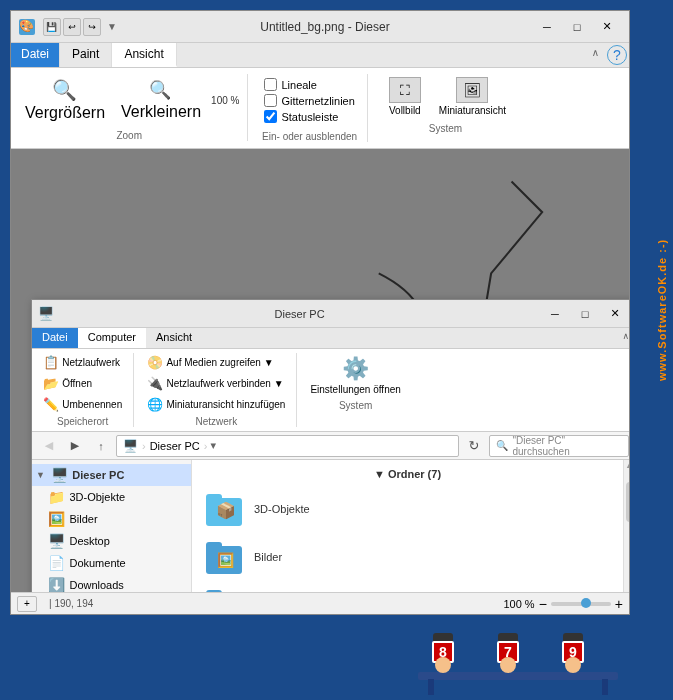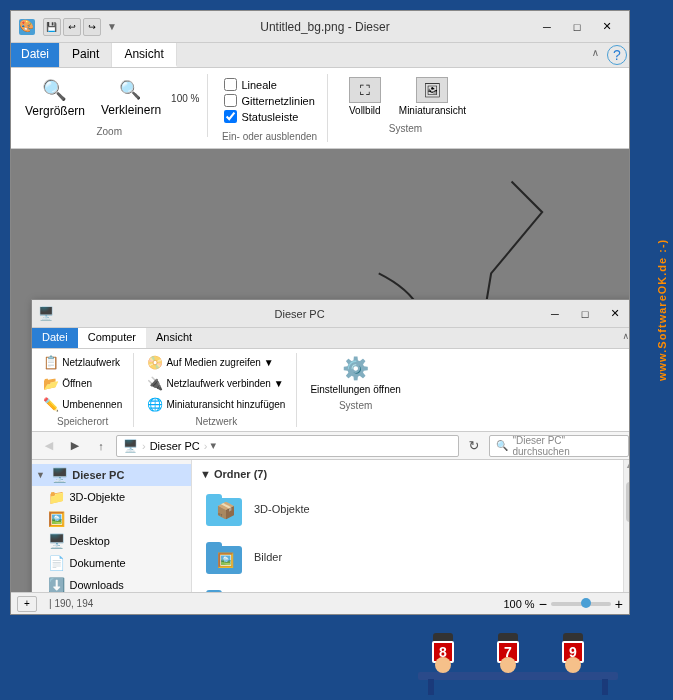--- a/index.html
+++ b/index.html
@@ -163,21 +163,21 @@
       gap: 2px;
       padding: 4px 6px;
       cursor: pointer;
       border-radius: 3px;
       min-width: 40px;
     }
     .ribbon-btn-large .icon {
       font-size: 20px;
     }
     .ribbon-btn-large .label {
-      font-size: 12px;
+      font-size: 16px;
       text-align: right;
       white-space: nowrap;
     }
     .percent-box {
       font-size: 10px;
       text-align: center;
       color: #333;
     }
     .checkbox-group {
       display: flex;
@@ -435,20 +435,21 @@
       flex: 1;
       background: white;
       overflow-y: auto;
       padding: 8px;
     }
     .folder-section-title {
       font-size: 11px;
       font-weight: 600;
       color: #333;
       margin-bottom: 8px;
+      text-align: center;
     }
     .folder-grid {
       display: flex;
       flex-direction: column;
       gap: 6px;
     }
     .folder-item {
       display: flex;
       align-items: center;
       gap: 8px;

